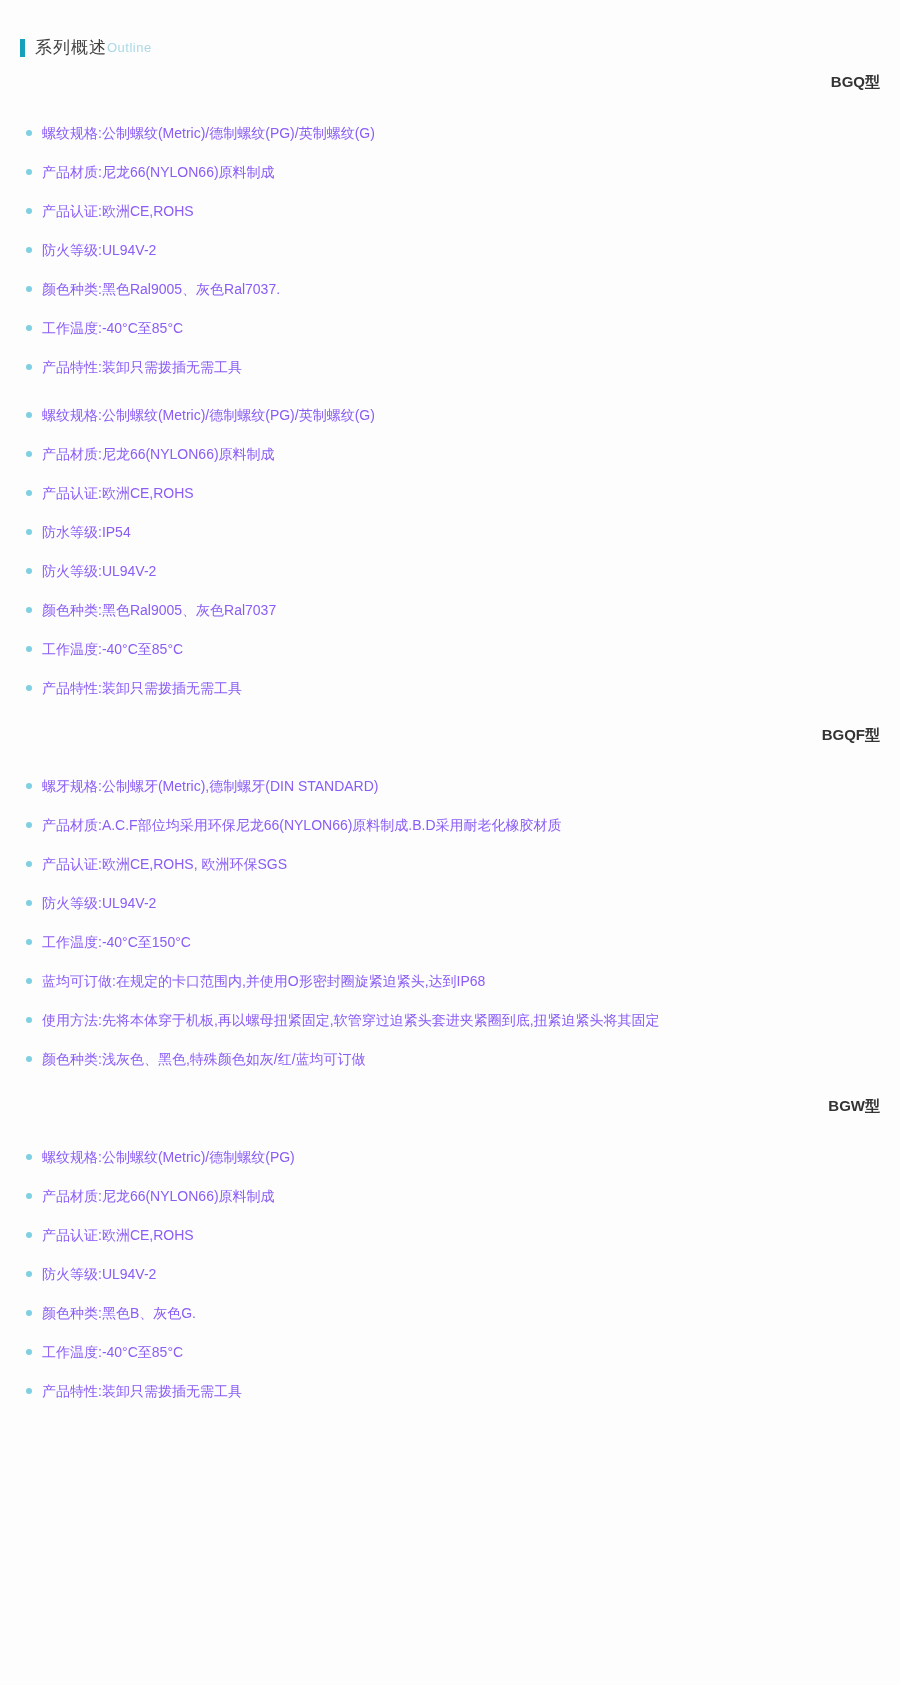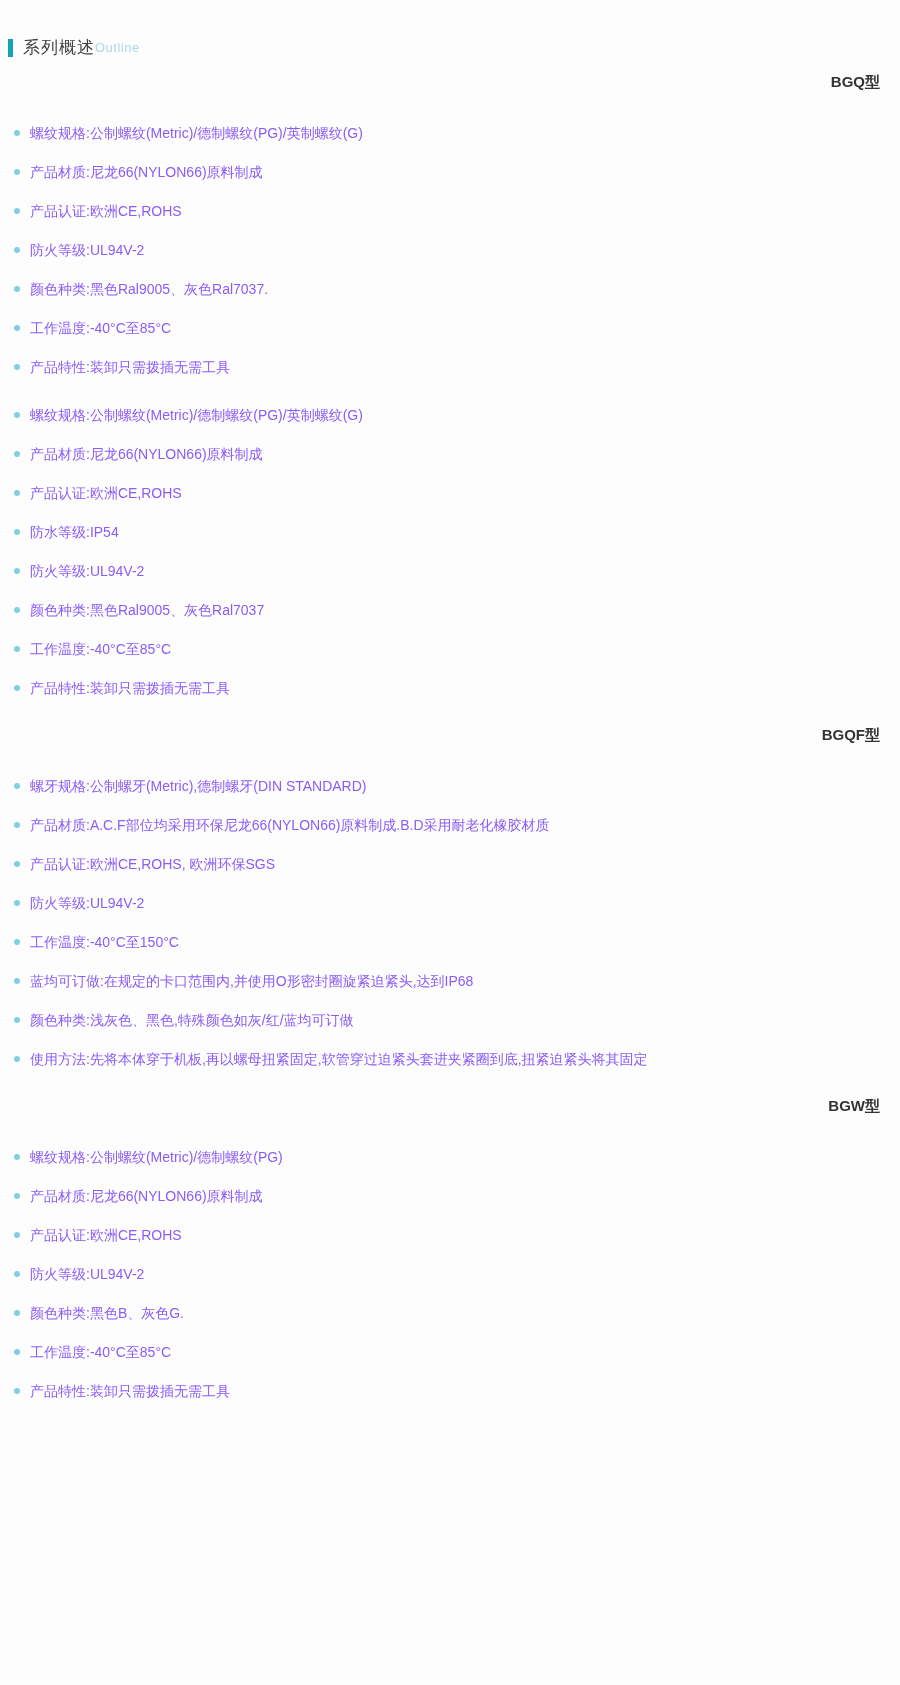--- a/index.html
+++ b/index.html
@@ -6,21 +6,21 @@
     margin: 0;
     padding: 0;
     background: #fdfdfd;
     font-family: "Liberation Sans", "DejaVu Sans", sans-serif;
   }
   .page {
     width: 900px;
     min-height: 1685px;
     background: #fdfdfd;
     box-sizing: border-box;
-    padding: 36px 20px 30px 8px;
+    padding: 36px 20px 30px 20px;
   }
   .page-header {
     display: flex;
     align-items: center;
     margin-bottom: 6px;
   }
   .accent-bar {
     width: 5px;
     height: 18px;
     background: #16a0ba;
@@ -105,22 +105,22 @@
   </ul>
 
   <h3 class="section-heading">BGQF型</h3>
   <ul class="spec-list">
     <li><span class="dot"></span><span>螺牙规格:公制螺牙(Metric),德制螺牙(DIN STANDARD)</span></li>
     <li><span class="dot"></span><span>产品材质:A.C.F部位均采用环保尼龙66(NYLON66)原料制成.B.D采用耐老化橡胶材质</span></li>
     <li><span class="dot"></span><span>产品认证:欧洲CE,ROHS, 欧洲环保SGS</span></li>
     <li><span class="dot"></span><span>防火等级:UL94V-2</span></li>
     <li><span class="dot"></span><span>工作温度:-40°C至150°C</span></li>
     <li><span class="dot"></span><span>蓝均可订做:在规定的卡口范围内,并使用O形密封圈旋紧迫紧头,达到IP68</span></li>
+    <li><span class="dot"></span><span>使用方法:先将本体穿于机板,再以螺母扭紧固定,软管穿过迫紧头套进夹紧圈到底,扭紧迫紧头将其固定</span></li>
     <li><span class="dot"></span><span>颜色种类:浅灰色、黑色,特殊颜色如灰/红/蓝均可订做</span></li>
-    <li><span class="dot"></span><span>使用方法:先将本体穿于机板,再以螺母扭紧固定,软管穿过迫紧头套进夹紧圈到底,扭紧迫紧头将其固定</span></li>
   </ul>
 
   <h3 class="section-heading">BGW型</h3>
   <ul class="spec-list">
     <li><span class="dot"></span><span>螺纹规格:公制螺纹(Metric)/德制螺纹(PG)</span></li>
     <li><span class="dot"></span><span>产品材质:尼龙66(NYLON66)原料制成</span></li>
     <li><span class="dot"></span><span>产品认证:欧洲CE,ROHS</span></li>
     <li><span class="dot"></span><span>防火等级:UL94V-2</span></li>
     <li><span class="dot"></span><span>颜色种类:黑色B、灰色G.</span></li>
     <li><span class="dot"></span><span>工作温度:-40°C至85°C</span></li>

